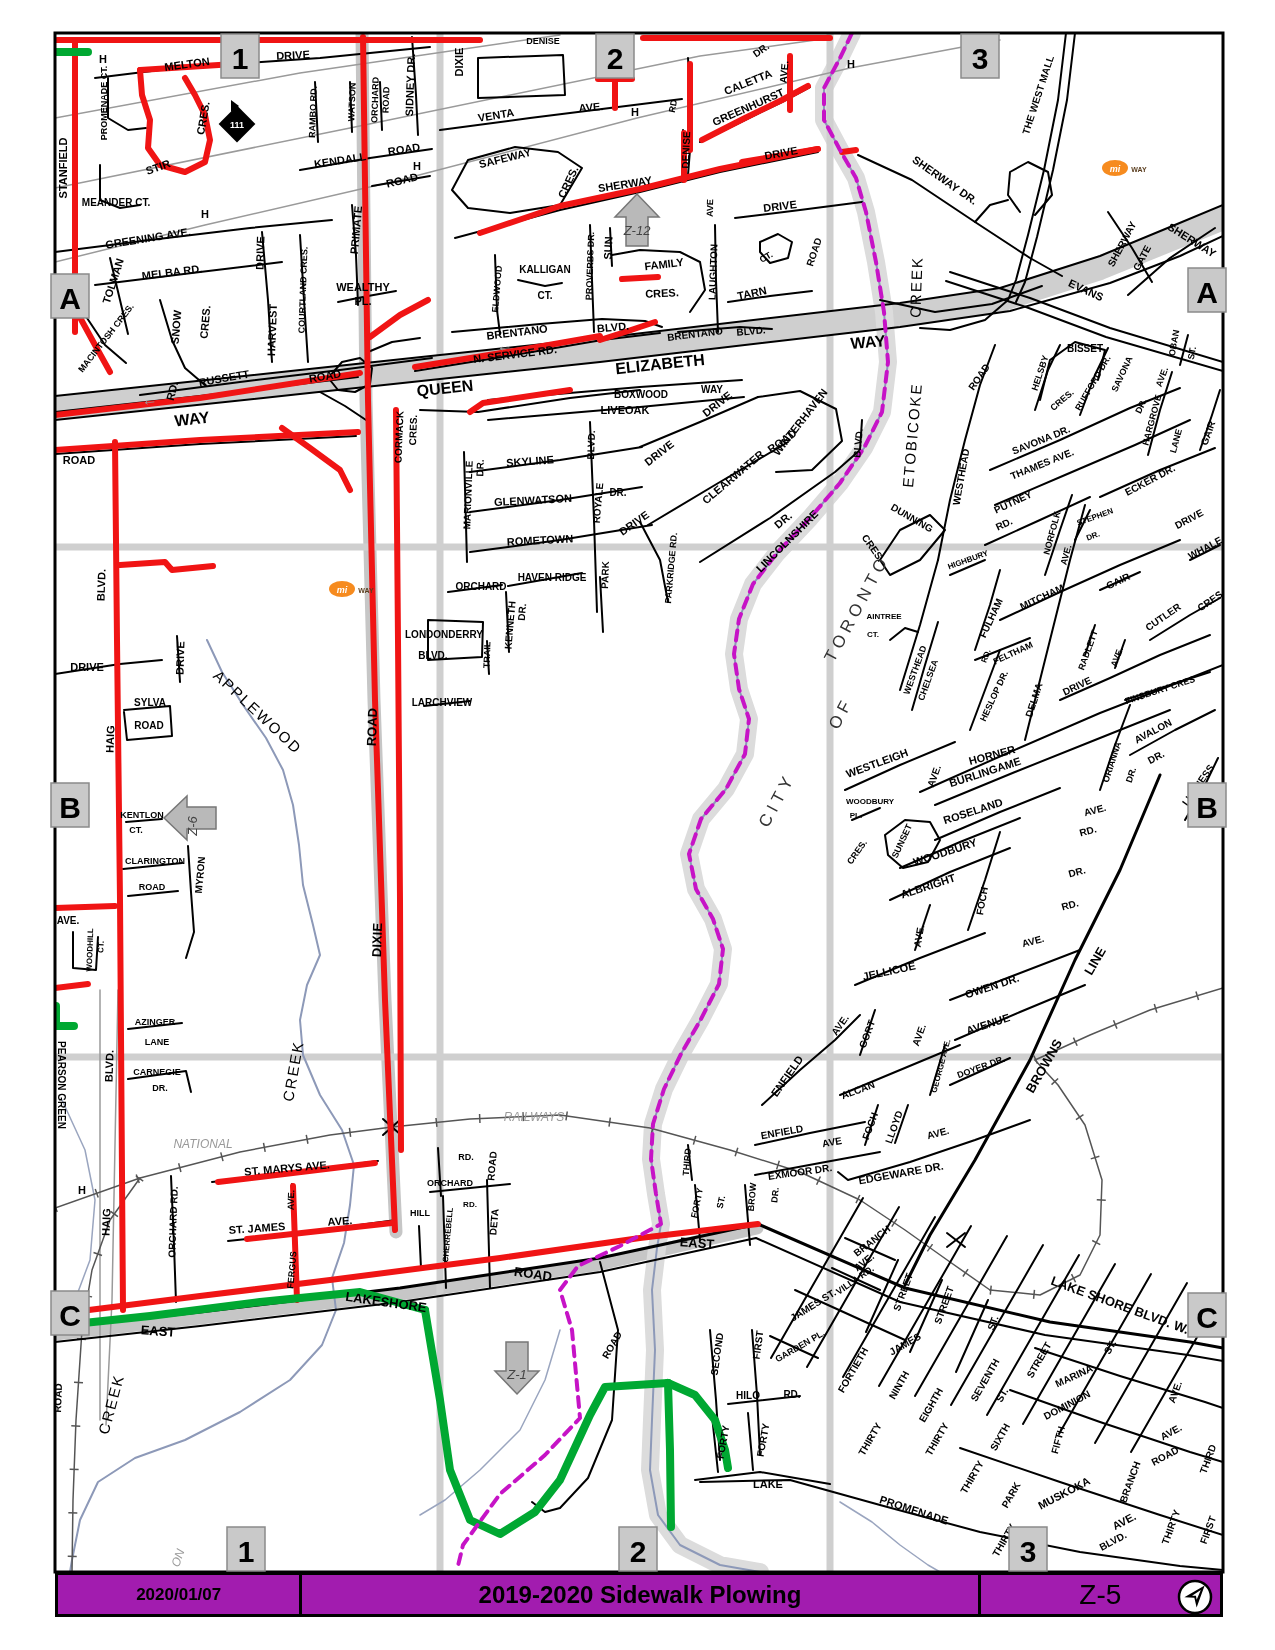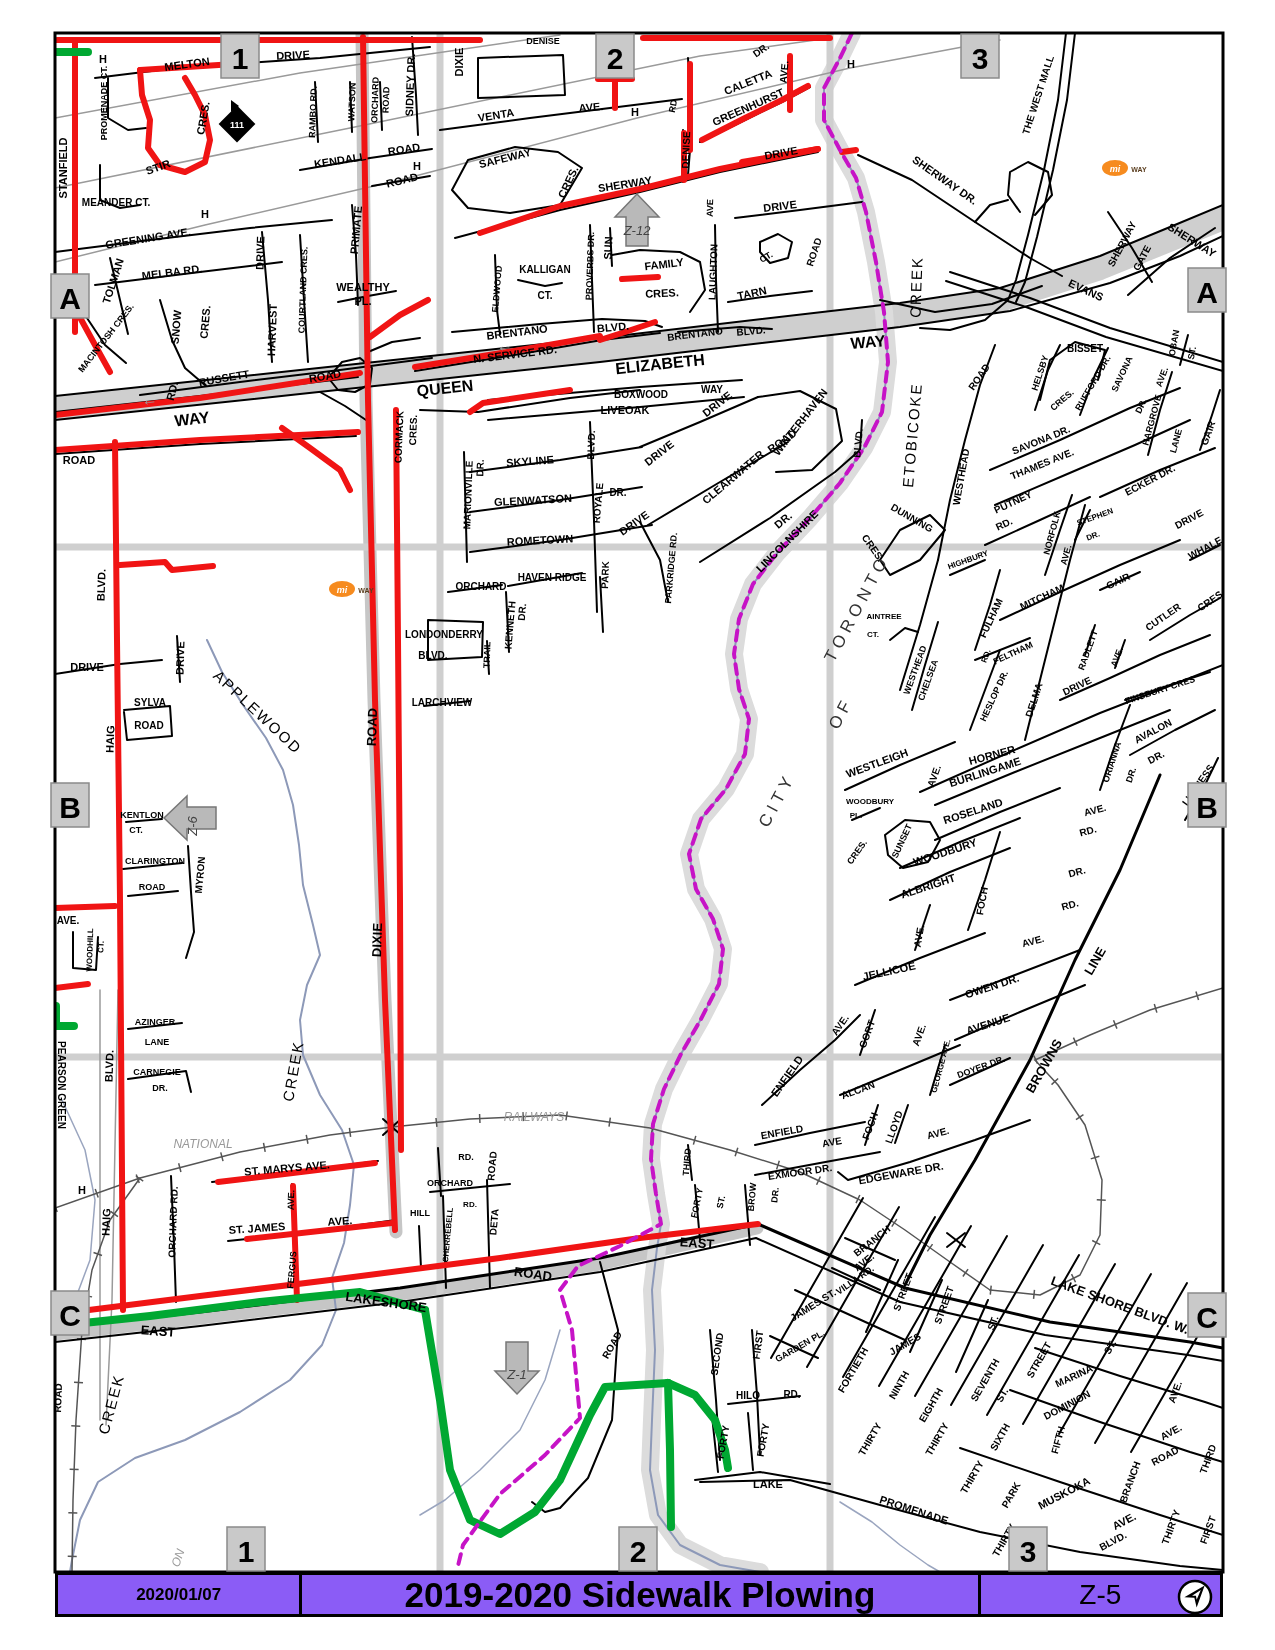--- a/index.html
+++ b/index.html
@@ -1,21 +1,21 @@
 <!DOCTYPE html>
 <html><head>
 <meta charset="utf-8">
 <style>
   html,body{margin:0;padding:0;background:#fff;font-family:"Liberation Sans",sans-serif;}
   .stage{position:relative;width:1275px;height:1650px;background:#fff;overflow:hidden;}
   #mapsvg{position:absolute;left:0;top:0;}
-  .footer{position:absolute;left:55px;top:1572px;width:1168px;height:45px;display:flex;border:3px solid #000;box-sizing:border-box;background:#8b5cf6;}
+  .footer{position:absolute;left:55px;top:1572px;width:1168px;height:45px;display:flex;border:3px solid #000;box-sizing:border-box;background:#a21caf;}
   .fcell{display:flex;align-items:center;justify-content:center;height:100%;box-sizing:border-box;}
   .fdate{width:242px;font-size:17px;font-weight:bold;}
-  .ftitle{width:680px;border-left:3px solid #000;font-size:35px;font-weight:bold;}
+  .ftitle{width:680px;border-left:3px solid #000;font-size:24px;font-weight:bold;}
   .fsheet{width:243px;border-left:3px solid #000;font-size:28px;font-weight:normal;position:relative;}
   .fsheet .compass{position:absolute;right:6px;top:3px;}
   text{font-family:"Liberation Sans",sans-serif;}
 </style>
 </head>
 <body>
 
 <div class="stage">
   <svg id="mapsvg" width="1275" height="1650" viewBox="0 0 1275 1650">
       <defs>

